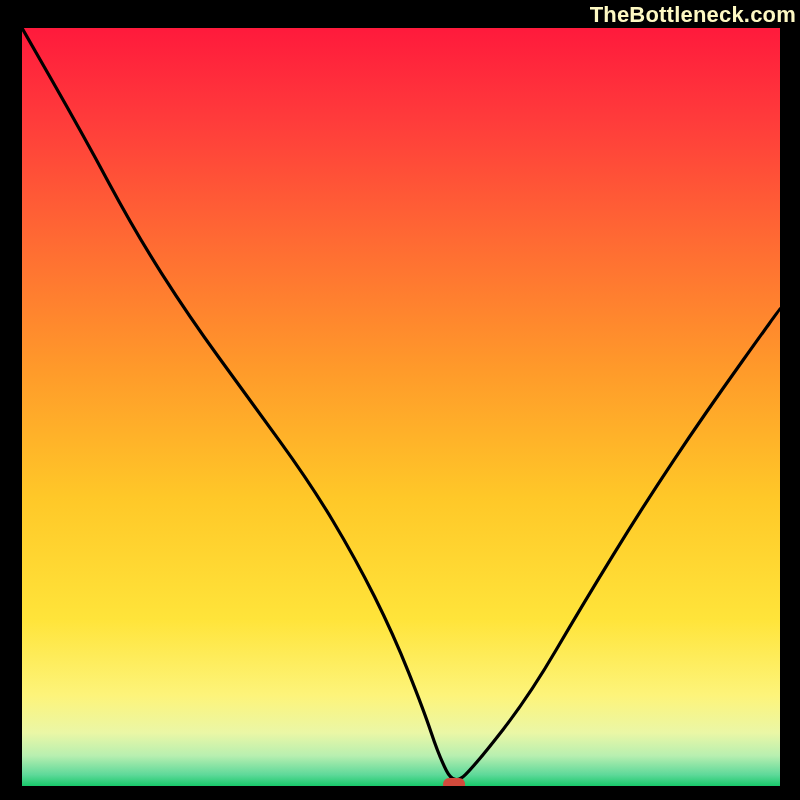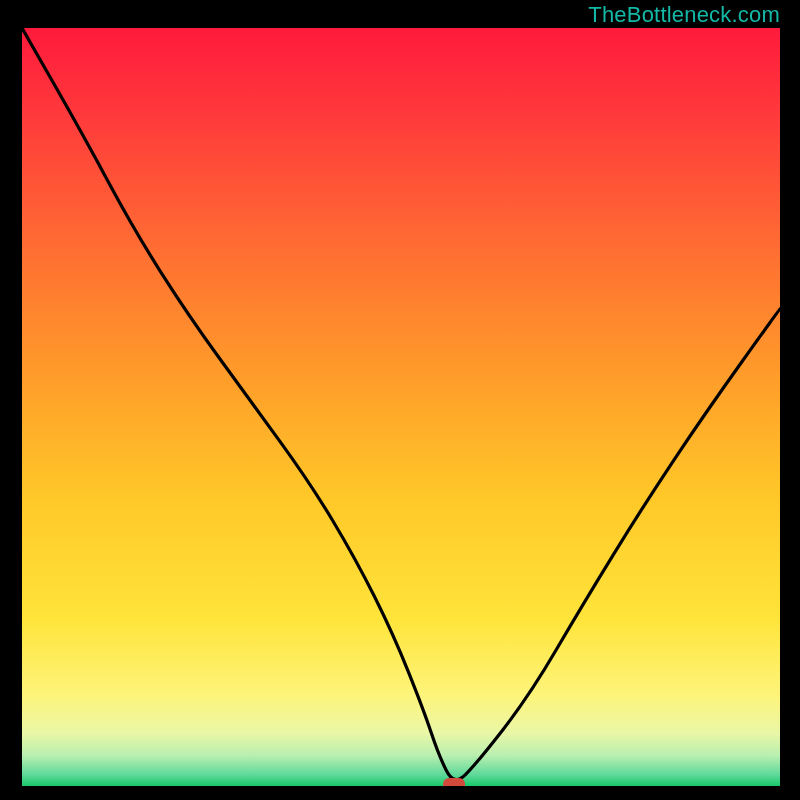--- a/index.html
+++ b/index.html
@@ -12,24 +12,24 @@
     overflow: hidden;
   }
   .wrap {
     position: relative;
     width: 800px;
     height: 800px;
   }
   .attribution {
     position: absolute;
     top: 2px;
-    right: 20px;
+    right: 4px;
     font-size: 22px;
-    font-weight: 400;
-    color: #14b8a6;
+    font-weight: 700;
+    color: #fef9c3;
     letter-spacing: 0.2px;
     z-index: 5;
   }
   svg.plot {
     position: absolute;
     left: 22px;
     top: 28px;
     display: block;
   }
 </style>

